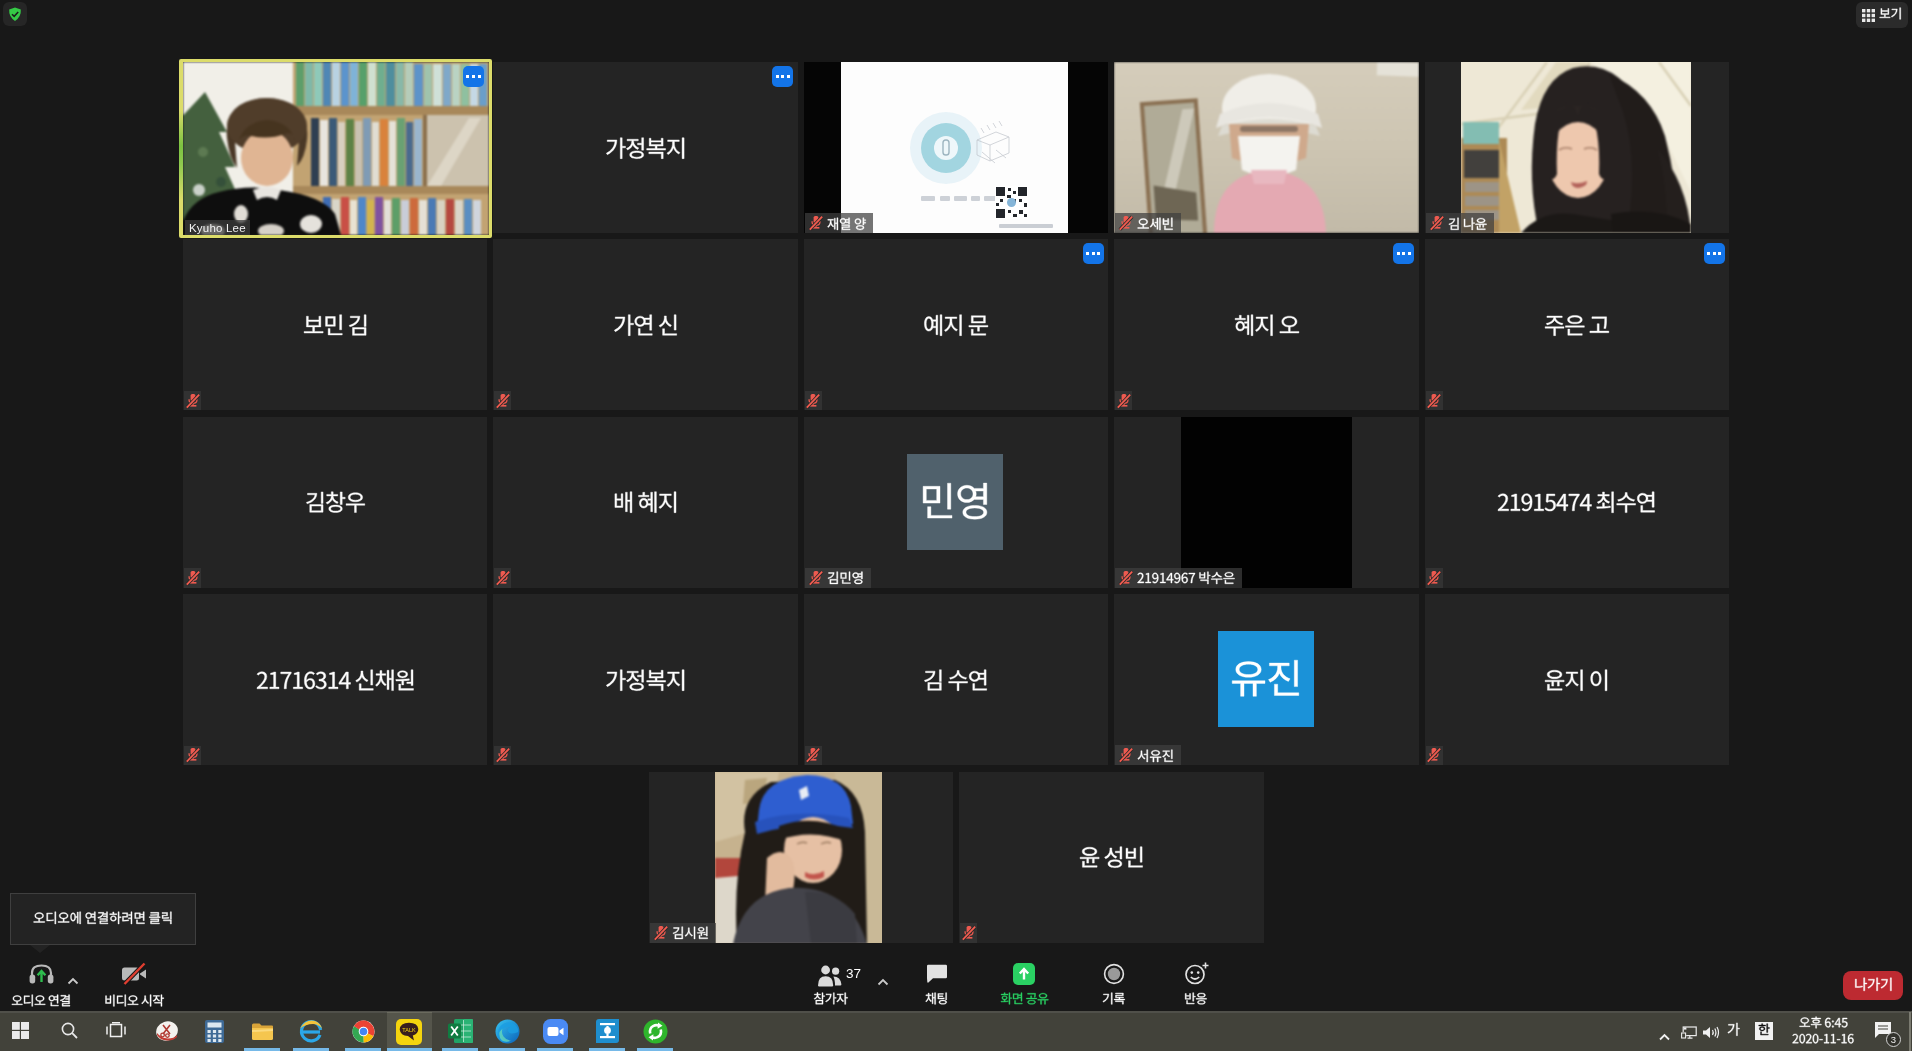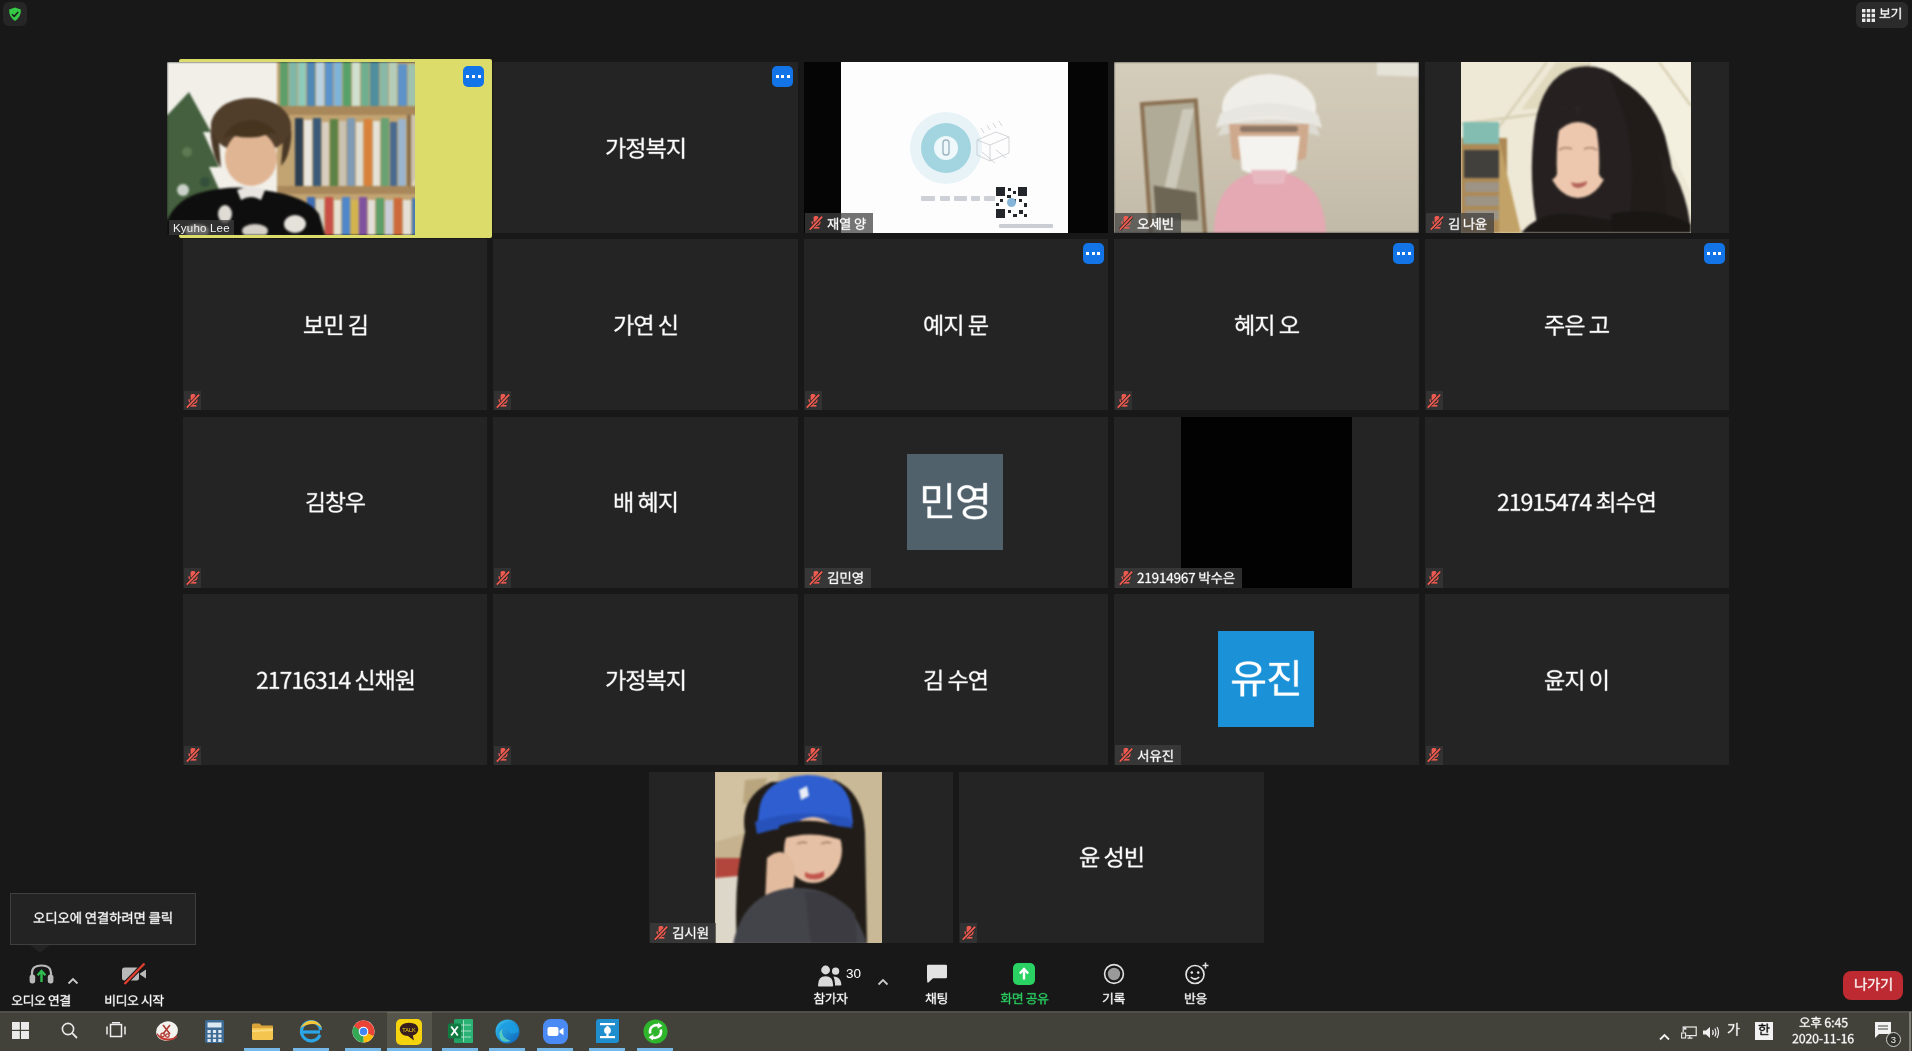--- a/index.html
+++ b/index.html
@@ -16,21 +16,21 @@
 display:flex;align-items:center;padding:0 7px 0 3px}
 .lbl .mi{margin-right:3px}
 .cname{position:absolute;left:0;right:0;display:flex;justify-content:center}
 </style></head><body>
 <div id="page">
 
 <div class="ab" style="left:179.2px;top:59.2px;width:312.4px;height:179.2px;
 background:#dcdc6a;border-radius:2px"></div>
 <div class="ab" style="left:179.2px;top:110px;width:3.4px;height:90px;
 background:linear-gradient(#dcdc6a,#7cc341 40%,#8ec94e 60%,#dcdc6a)"></div>
-<div class="tile" style="left:167px;top:62.4px;width:248px;height:172.8px;background:#1d1d1d">
+<div class="tile" style="left:183px;top:62.4px;width:306px;height:172.8px;background:#1d1d1d">
 <svg width="306" height="173" viewBox="0 0 306 173" style="display:block;filter:blur(1.2px)">
  <rect width="306" height="173" fill="#f1efe8"></rect>
 
  <rect x="110" y="0" width="196" height="173" fill="#c2a372"></rect>
  <g>
  <rect x="113" y="0" width="8" height="44" fill="#5d9e6a"></rect>
           <rect x="122" y="0" width="8" height="45" fill="#7fb8a8"></rect>
  <rect x="131" y="0" width="8" height="44" fill="#8ec9b9"></rect>
           <rect x="140" y="0" width="8" height="45" fill="#4f87b5"></rect>
  <rect x="149" y="0" width="8" height="44" fill="#b8d2e2"></rect>
@@ -740,21 +740,21 @@
       </svg>
     </div>
 <div class="ab" style="left:817px;top:965px"><svg width="26" height="22" viewBox="0 0 26 22">
         <g fill="#dadada">
 <circle cx="8.6" cy="5" r="4.4"></circle>
           <path d="M1 20.5 Q1 11.2 8.6 11.2 Q16.2 11.2 16.2 20.5 Q16.2 21.6 15 21.6 L2.2 21.6 Q1 21.6 1 20.5 Z"></path>
 <circle cx="18.6" cy="6.2" r="3.6"></circle>
           <path d="M16.4 11.4 Q23.6 11.6 24.4 19.2 Q24.5 20.4 23.2 20.4 L18 20.4 Q18 14.4 16.4 11.4 Z"></path>
 </g>
       </svg></div>
-<div class="ab" style="left:846px;top:966px;font:13.5px 'Liberation Sans';color:#fff">30</div>
+<div class="ab" style="left:846px;top:966px;font:13.5px 'Liberation Sans';color:#fff">37</div>
 <div class="ab" style="left:877px;top:972px"><svg width="12" height="8" viewBox="0 0 12 8">
         <path d="M1.5 6.5 L6 2 L10.5 6.5" stroke="#c9c9c9" stroke-width="1.8" fill="none"></path>
       </svg></div>
 <div class="ab" style="left:812.7px;top:992px">
       <svg width="35" height="16" viewBox="0 0 34.7 16.2" style="display:block;overflow:visible">
         <path d="M2.4 8.2V12.3H9.8V8.2ZM8.7 9.1V11.4H3.4V9.1ZM3.6 0.6V2.1H1.0V2.9H3.6V3.1C3.6 4.7 2.4 6.0 0.7 6.6L1.2 7.4C2.6 7.0 3.6 6.0 4.1 4.8C4.6 5.9 5.7 6.8 7.0 7.2L7.5 6.4C5.8 5.8 4.7 4.5 4.7 3.1V2.9H7.3V2.1H4.7V0.6ZM8.7 0.7V7.6H9.8V4.6H11.5V3.7H9.8V0.7Z M20.2 0.7V12.4H21.2V6.4H23.1V5.5H21.2V0.7ZM12.8 1.9V2.8H17.1C16.9 5.6 15.3 7.9 12.3 9.4L12.9 10.2C16.7 8.3 18.2 5.3 18.2 1.9Z M24.0 1.9V2.8H26.7V4.3C26.7 6.3 25.3 8.5 23.6 9.3L24.2 10.2C25.5 9.5 26.7 8.0 27.2 6.3C27.7 7.9 28.8 9.3 30.1 9.9L30.8 9.0C29.1 8.2 27.7 6.1 27.7 4.3V2.8H30.3V1.9ZM31.7 0.7V12.5H32.8V6.3H34.7V5.4H32.8V0.7Z" fill="#fff" stroke="#fff" stroke-width=".4"></path>
       </svg>
     </div>
 <div class="ab" style="left:925px;top:964px"><svg width="24" height="20" viewBox="0 0 24 20">
         <path d="M2 2 Q2 .8 3.2 .8 L20.8 .8 Q22 .8 22 2 L22 13 Q22 14.2 20.8 14.2 L8 14.2 L3.4 18.4 Q2.6 19 2.3 18 L2 14.2 Z" fill="#e2e2e2"></path>

